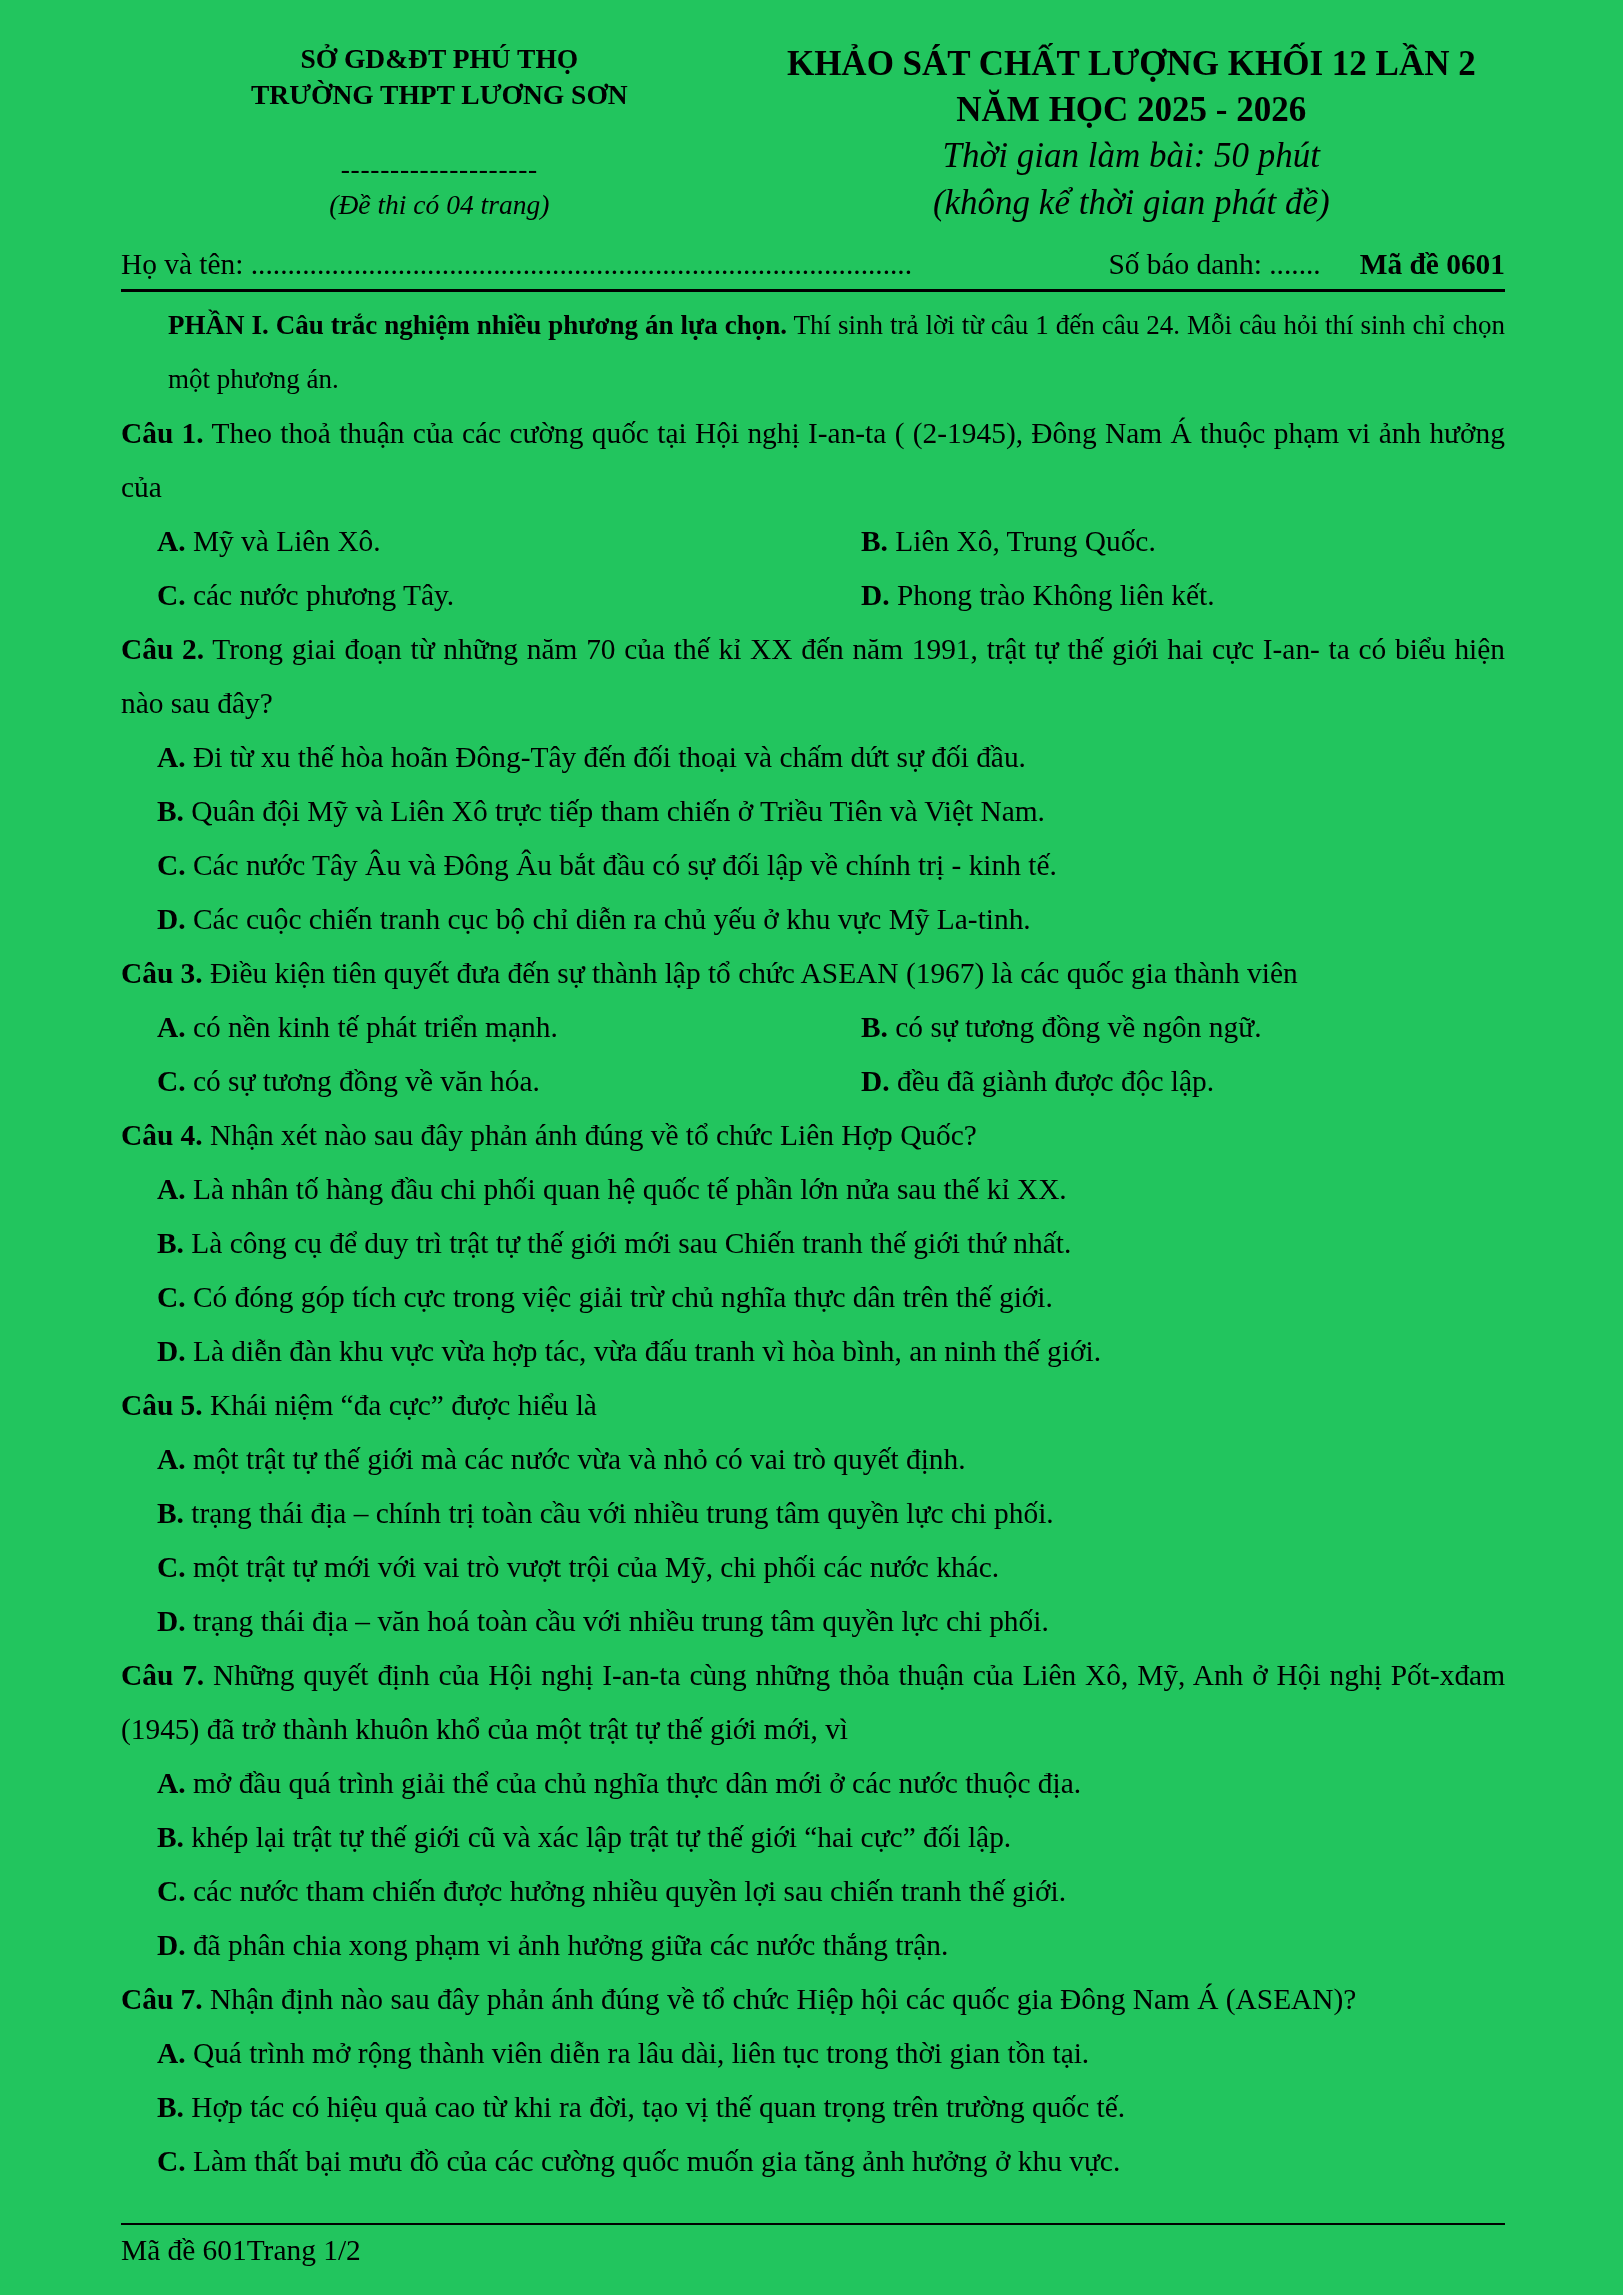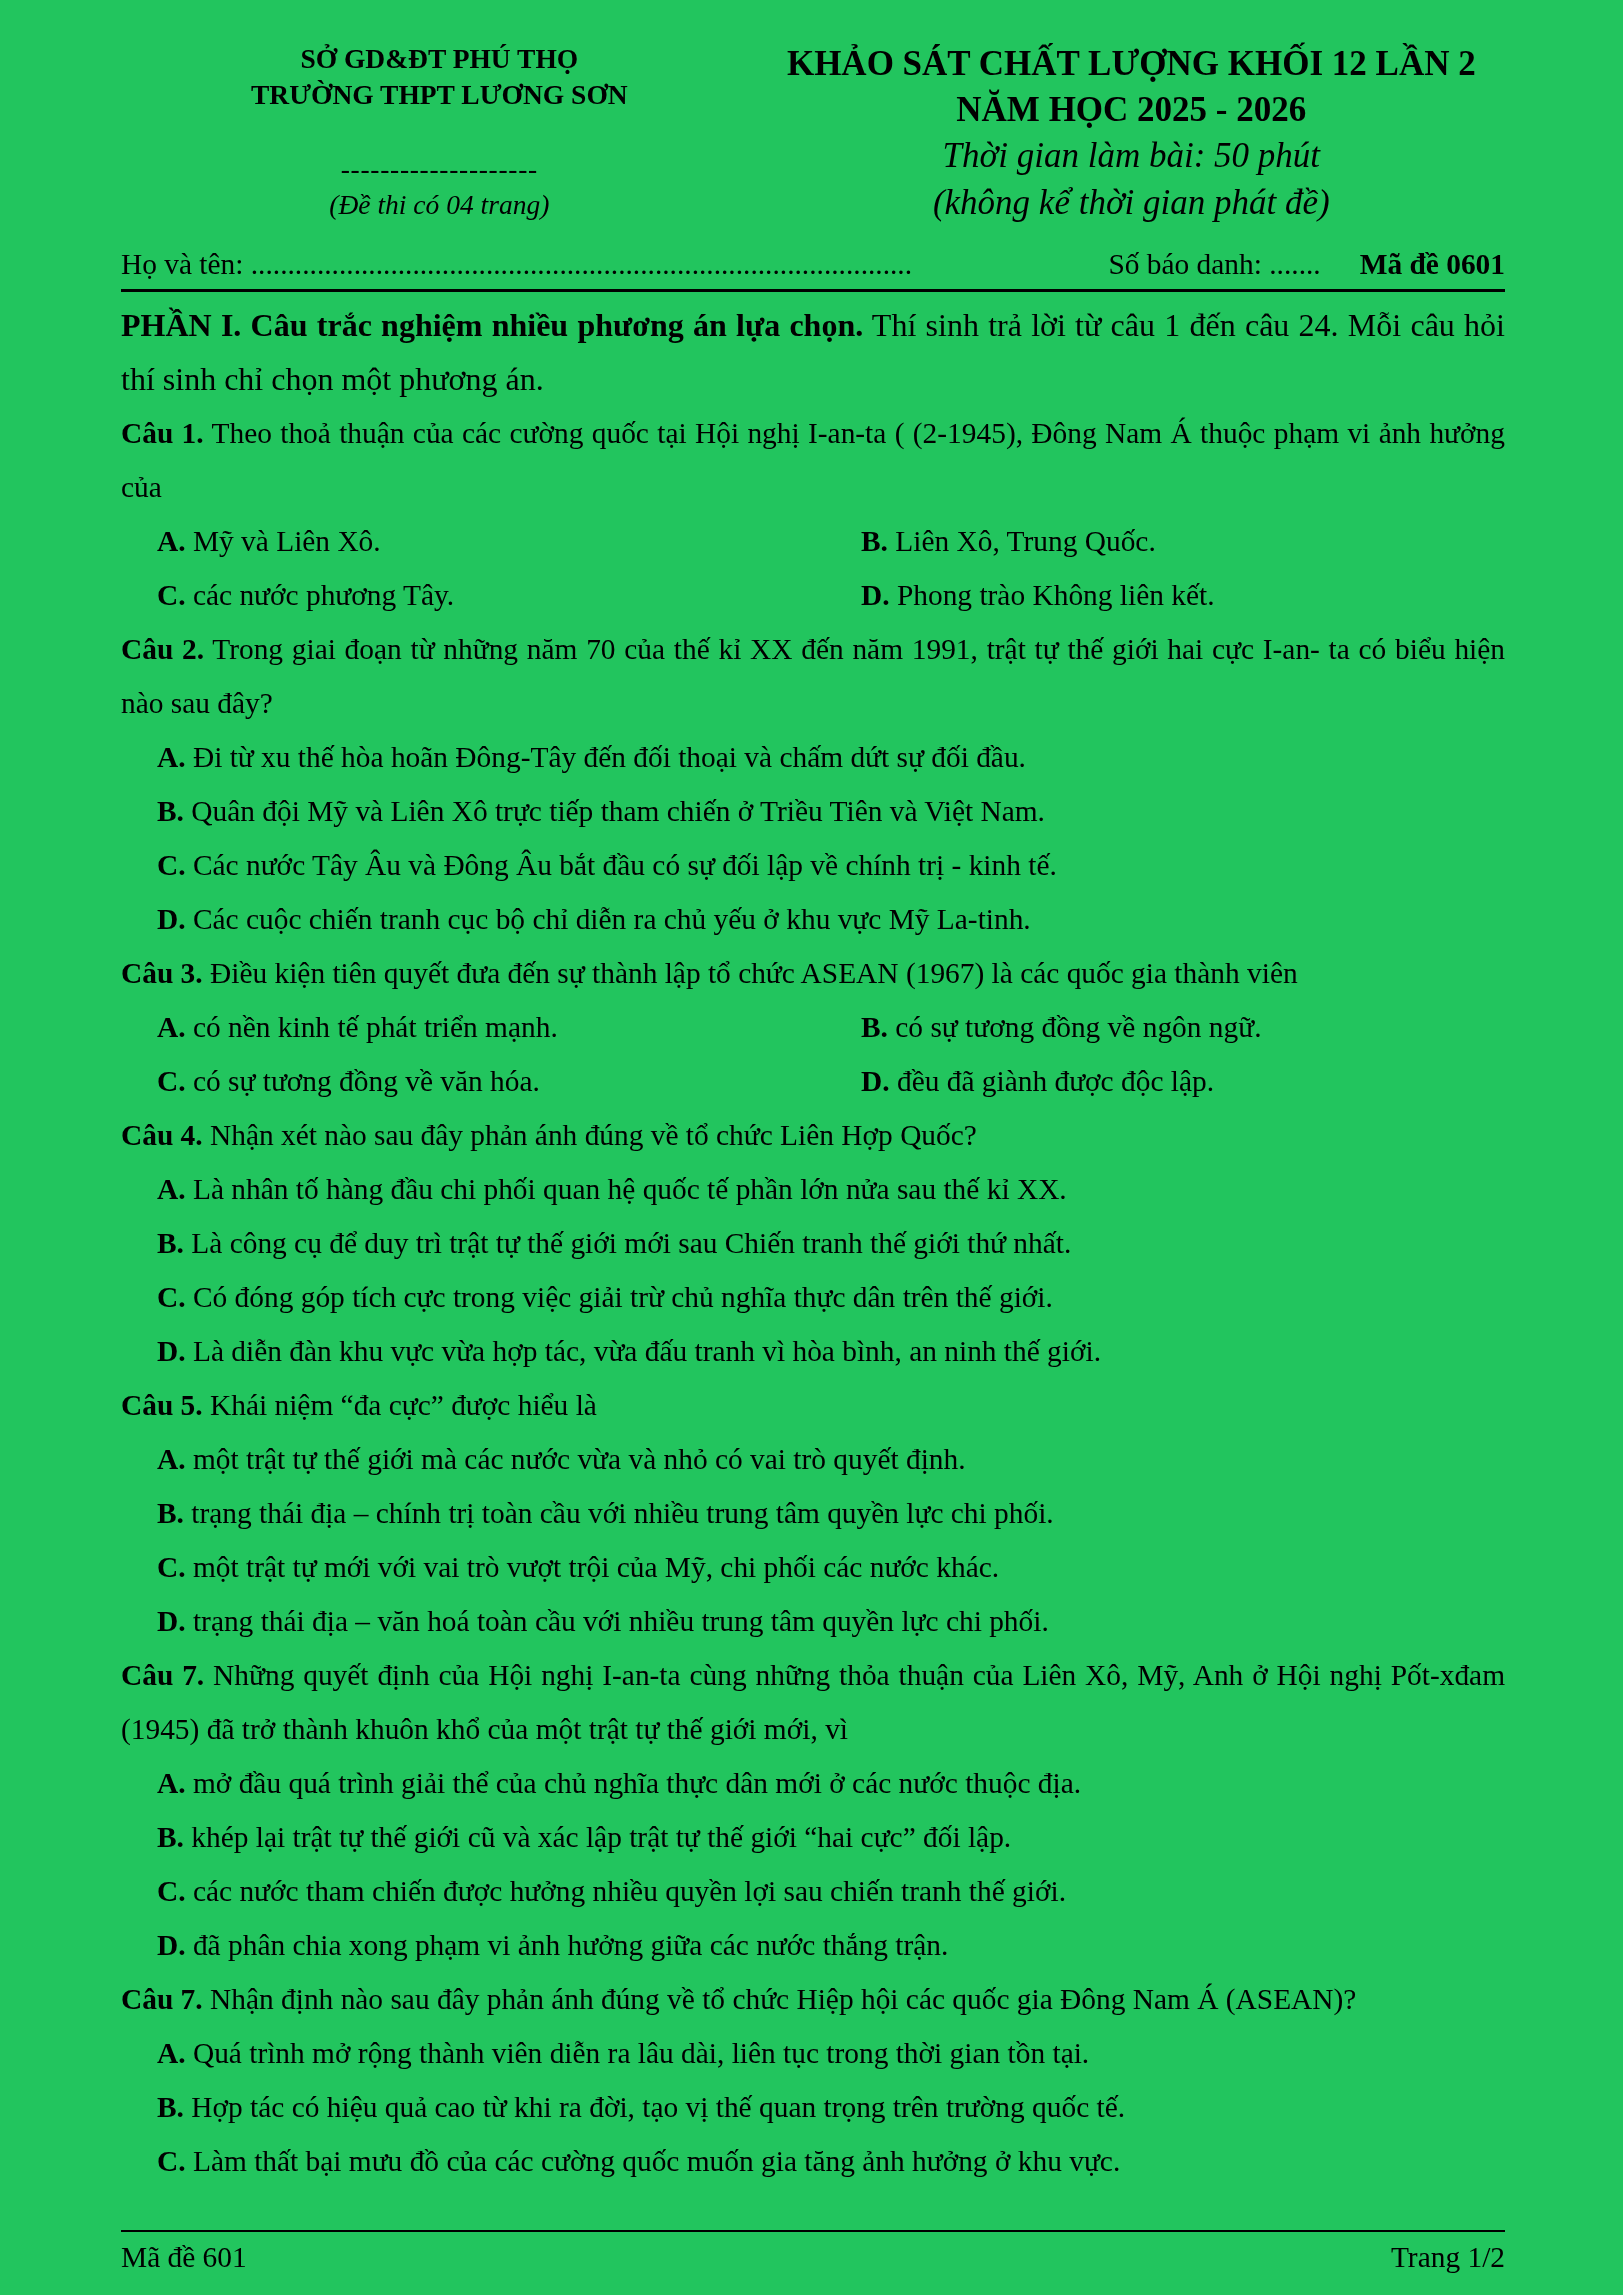--- a/index.html
+++ b/index.html
@@ -33,43 +33,43 @@
     white-space: nowrap;
   }
   .student-name { flex: 1 1 auto; overflow: hidden; margin-right: 26px; }
   .student-id   { margin-right: 39px; }
 
   .rule-thick { margin-top: 7.9px; border-top: 3.3px solid #000; }
 
   
   .part-title {
     margin-top: 6.5px;
-    font-size: 32px;
+    font-size: 27px;
     line-height: 54px;
     text-align: justify;
+    margin-left: 47px;
   }
   .questions { font-size: 29.4px; line-height: 54px; }
   .q-text { text-align: justify; }
   .option { padding-left: 36px; }
   .options.two-col {
     display: grid;
     grid-template-columns: 53% 47%;
   }
   .options.two-col .option:nth-child(even) { padding-left: 6.5px; }
 
   
   .footer {
     position: absolute;
     left: 121px;
     right: 118px;
-    bottom: 21px;
+    bottom: 28px;
     border-top: 2px solid #000;
     padding-top: 9.2px;
     display: flex;
-    justify-content: space-between;
     font-size: 29.4px;
   }
 </style>
 </head>
 <body>
 
 <div class="page">
   <div class="content">
 
     <div class="header">

